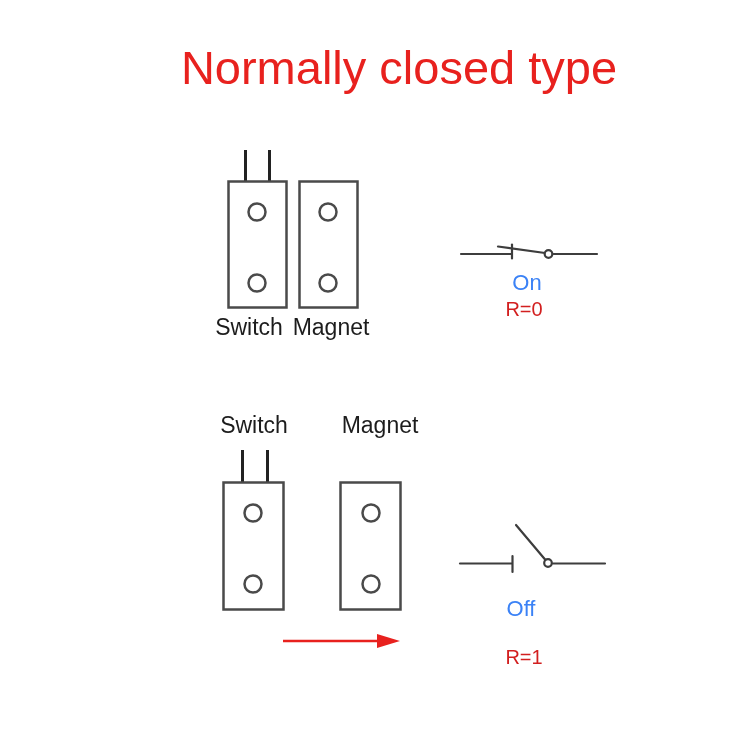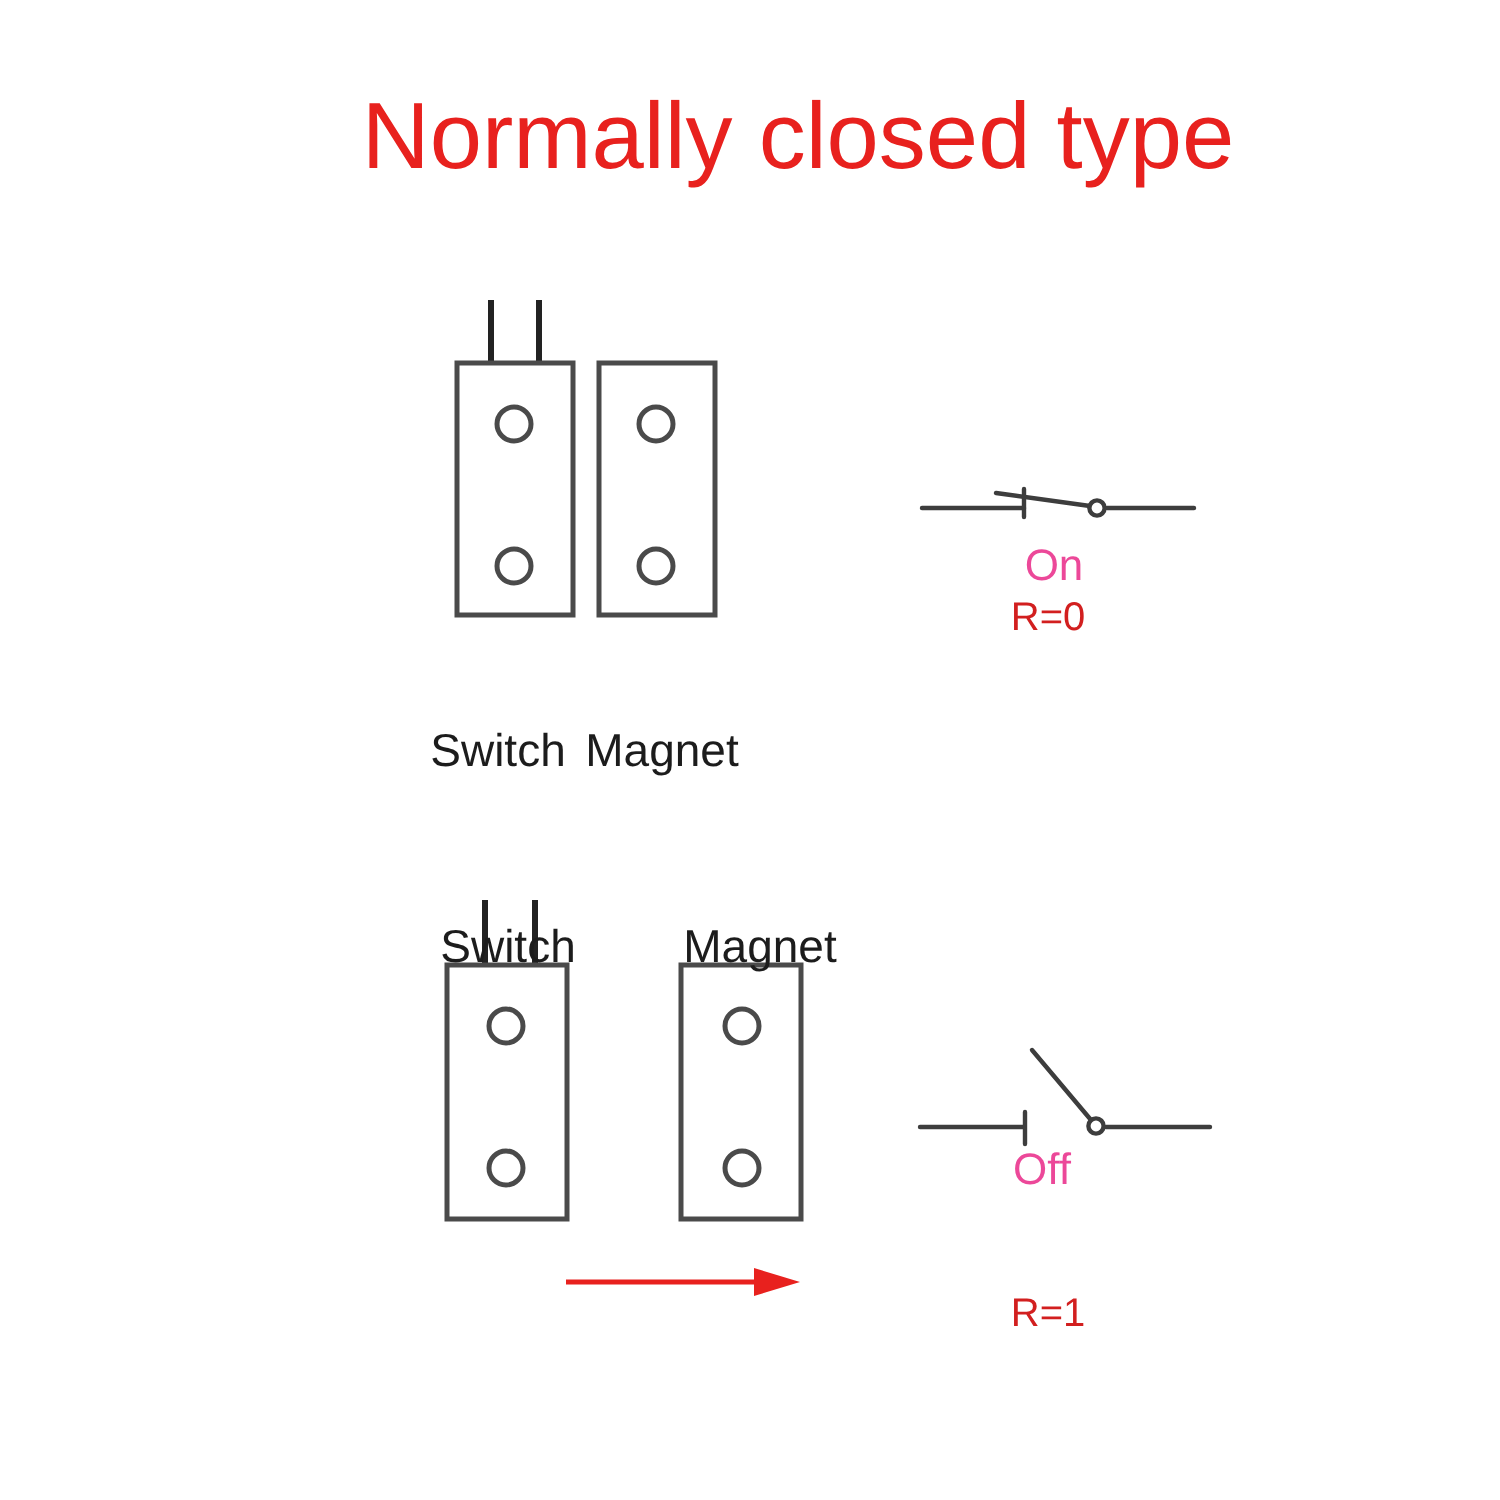--- a/index.html
+++ b/index.html
@@ -11,23 +11,23 @@
     font-family: "Liberation Sans", "DejaVu Sans", sans-serif;
     overflow: hidden;
   }
   #artwork { position: absolute; left: 0; top: 0; width: 750px; height: 750px; }
   .txt { position: absolute; transform: translateX(-50%); white-space: nowrap; line-height: 1; }
   .title {
     font-size: 47px;
     color: #e8211e;
     letter-spacing: 0px;
   }
-  .black-label { font-size: 23px; color: #1c1c1c; margin-top: 48px; }
+  .black-label { font-size: 23px; color: #1c1c1c; }
   .red-caption { font-size: 22px; color: #e8211e; }
-  .red-state  { font-size: 22px; color: #ec4899; }
+  .red-state  { font-size: 22px; color: #3b82f6; }
   .red-resist { font-size: 20px; color: #d21f1f; }
 </style>
 </head>
 <body>
 
 <div id="stage">
 
   <svg id="artwork" viewBox="0 0 750 750" xmlns="http://www.w3.org/2000/svg">
 
     <g stroke="#4a4a4a" stroke-width="2.5" fill="none">
@@ -84,16 +84,16 @@
 
   <div class="txt title" style="left:399px; top:44px;">Normally closed type</div>
 
   <div class="txt black-label" style="left:249px; top:316px;">Switch</div>
   <div class="txt black-label" style="left:331px; top:316px;">Magnet</div>
   <div class="txt red-state" style="left:527px; top:272px;">On</div>
   <div class="txt red-resist" style="left:524px; top:299px;">R=0</div>
 
   <div class="txt black-label" style="left:254px; top:414px;">Switch</div>
   <div class="txt black-label" style="left:380px; top:414px;">Magnet</div>
-  <div class="txt red-state" style="left:521px; top:574px;">Off</div>
+  <div class="txt red-state" style="left:521px; top:598px;">Off</div>
   <div class="txt red-resist" style="left:524px; top:647px;">R=1</div>
 
 </div>
 
 </body></html>

